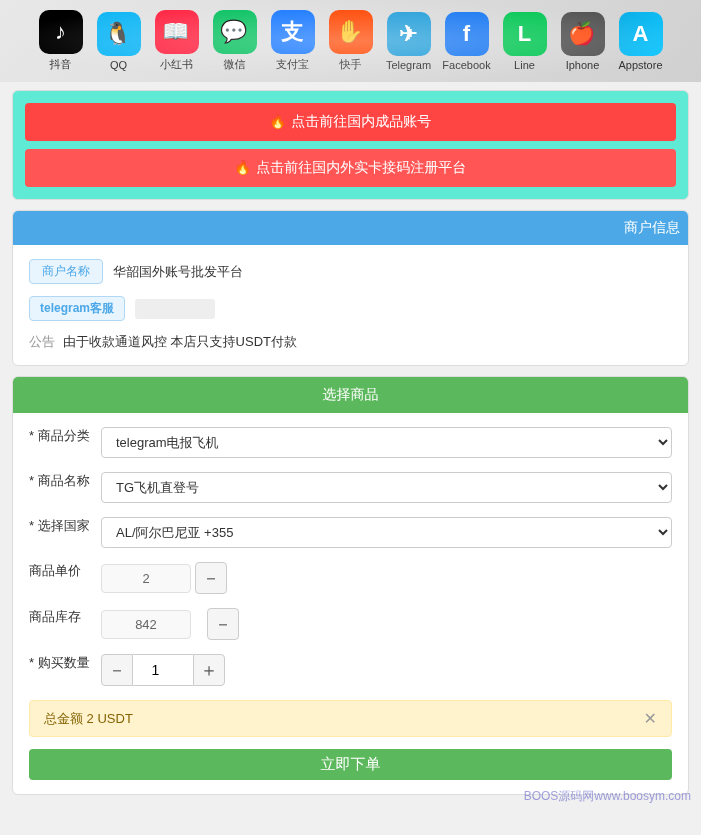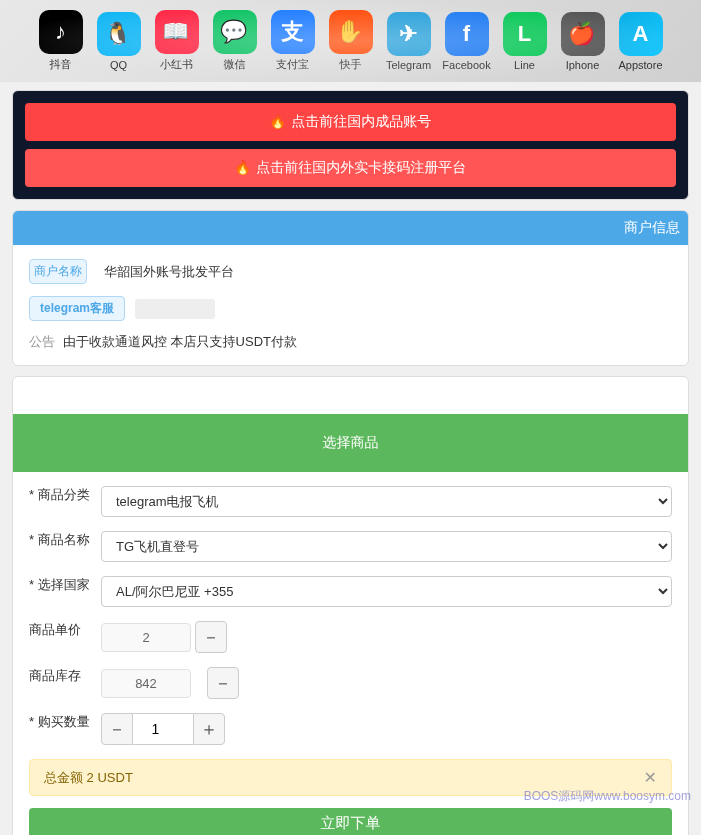--- a/index.html
+++ b/index.html
@@ -62,21 +62,21 @@
     .icon-iphone { background: #555; }
     .icon-appstore { background: linear-gradient(135deg, #0AAFE6, #14C7FF); }
 
     
     .main-content {
       padding: 8px 12px;
     }
 
     
     .notice-section {
-      background: #0f172a;
+      background: #5eead4;
       border: 1px solid #ddd;
       border-radius: 6px;
       padding: 12px;
       margin-bottom: 10px;
     }
     .notice-btn {
       display: block;
       width: 100%;
       padding: 10px;
       text-align: center;
@@ -118,23 +118,23 @@
       display: flex;
       align-items: center;
       margin-bottom: 12px;
       font-size: 13px;
     }
     .info-label {
       background: #E8F4FE;
       color: #4DA8E8;
       border: 1px solid #B0D8F5;
       border-radius: 4px;
-      padding: 3px 4px;
+      padding: 3px 12px;
       font-size: 12px;
-      margin-right: 17px;
+      margin-right: 10px;
       white-space: nowrap;
     }
     .info-value {
       color: #333;
       font-size: 13px;
     }
     .tag-btn {
       background: #E8F4FE;
       color: #4DA8E8;
       border: 1px solid #B0D8F5;
@@ -162,23 +162,22 @@
     .product-section {
       background: white;
       border: 1px solid #ddd;
       border-radius: 6px;
       overflow: hidden;
     }
     .product-header {
       background: #5CB85C;
       color: white;
       text-align: center;
-      padding: 20px;
+      padding: 9px;
       font-size: 14px;
-      margin-top: 37px;
     }
     .product-body {
       padding: 14px 16px;
     }
     .form-row {
       display: flex;
       align-items: flex-start;
       margin-bottom: 14px;
     }
     .form-label {

